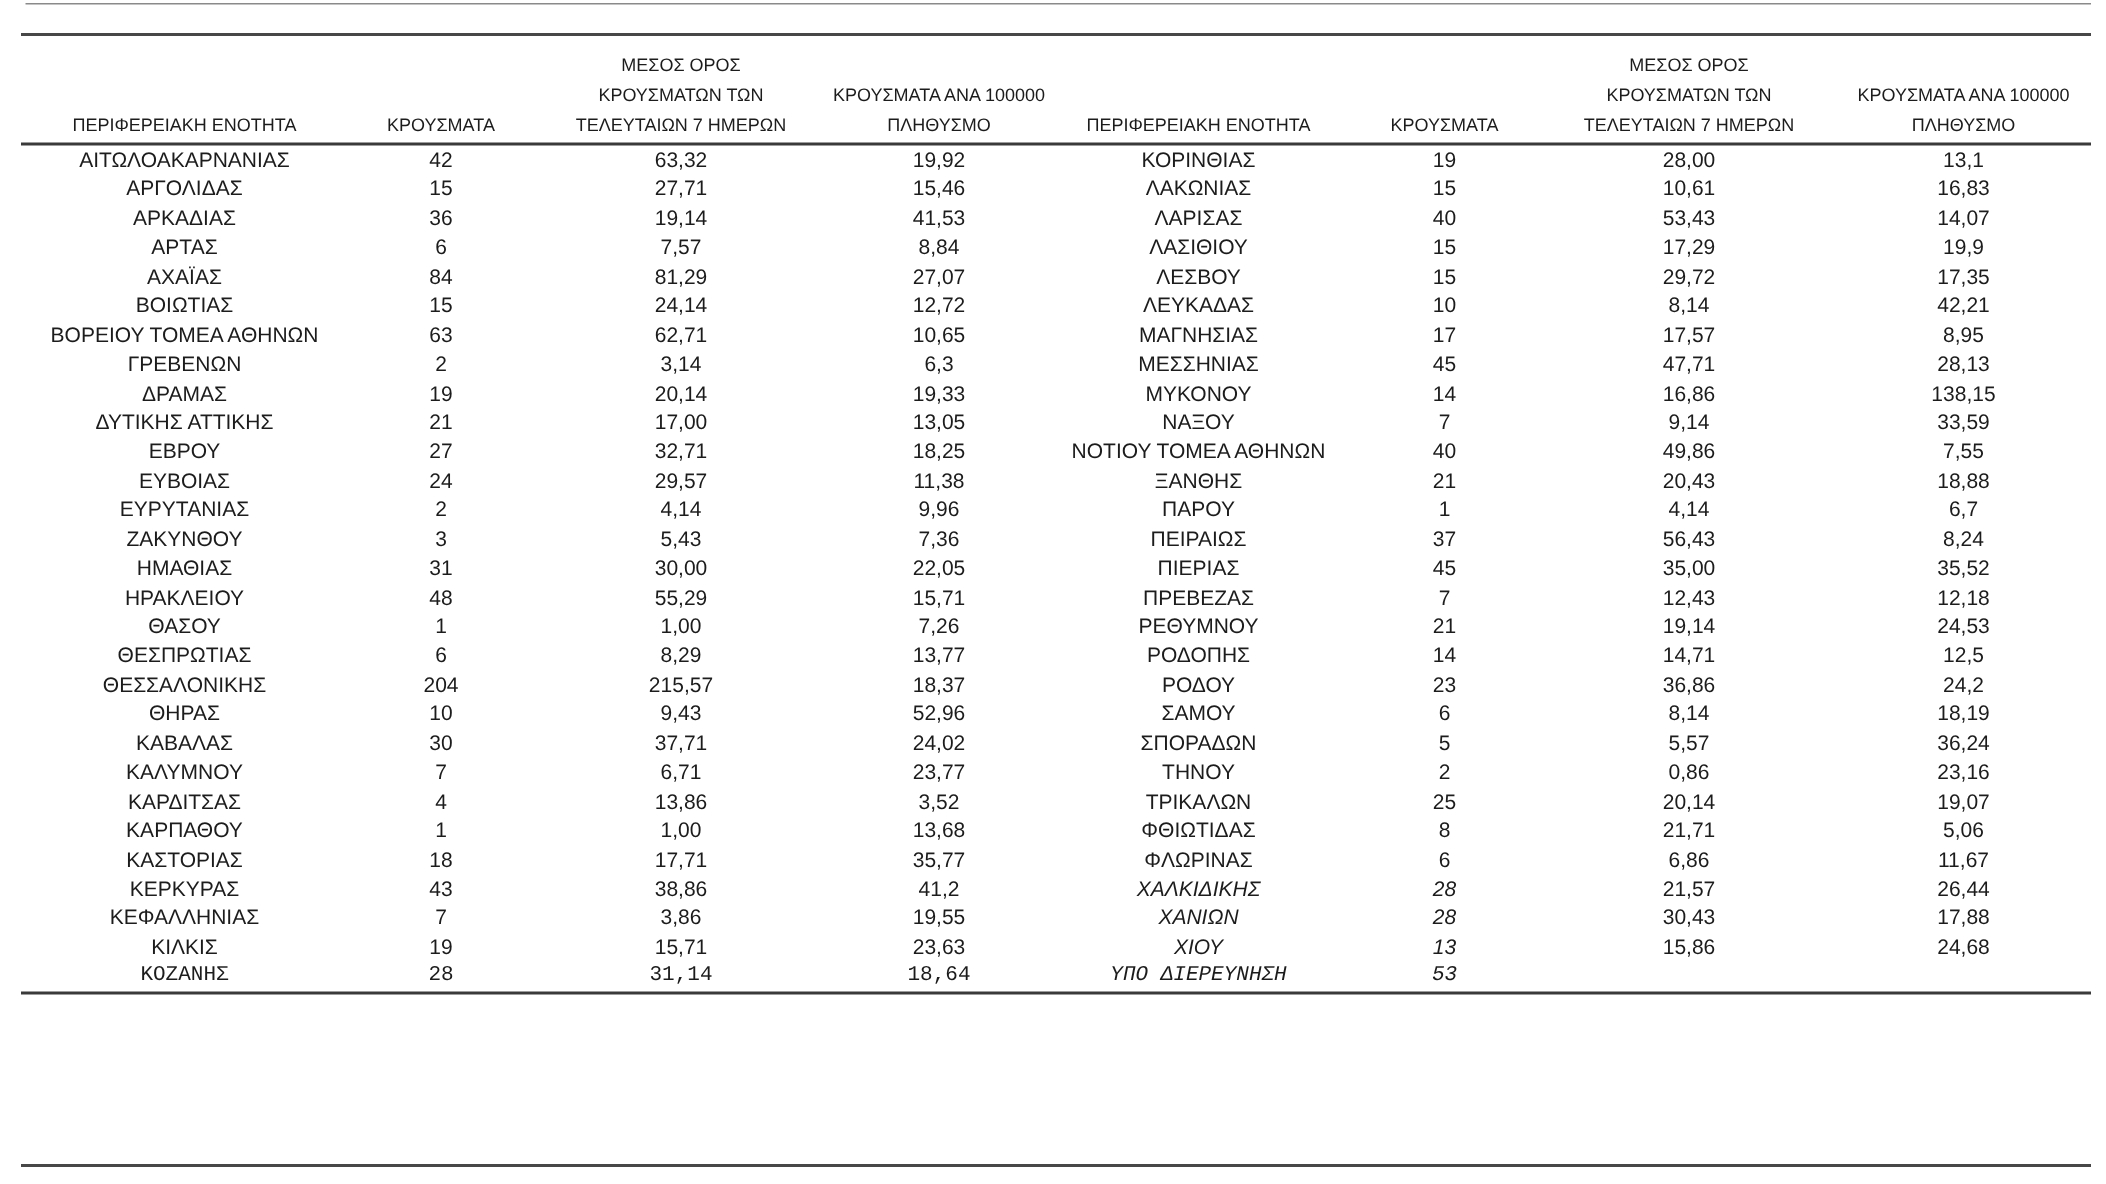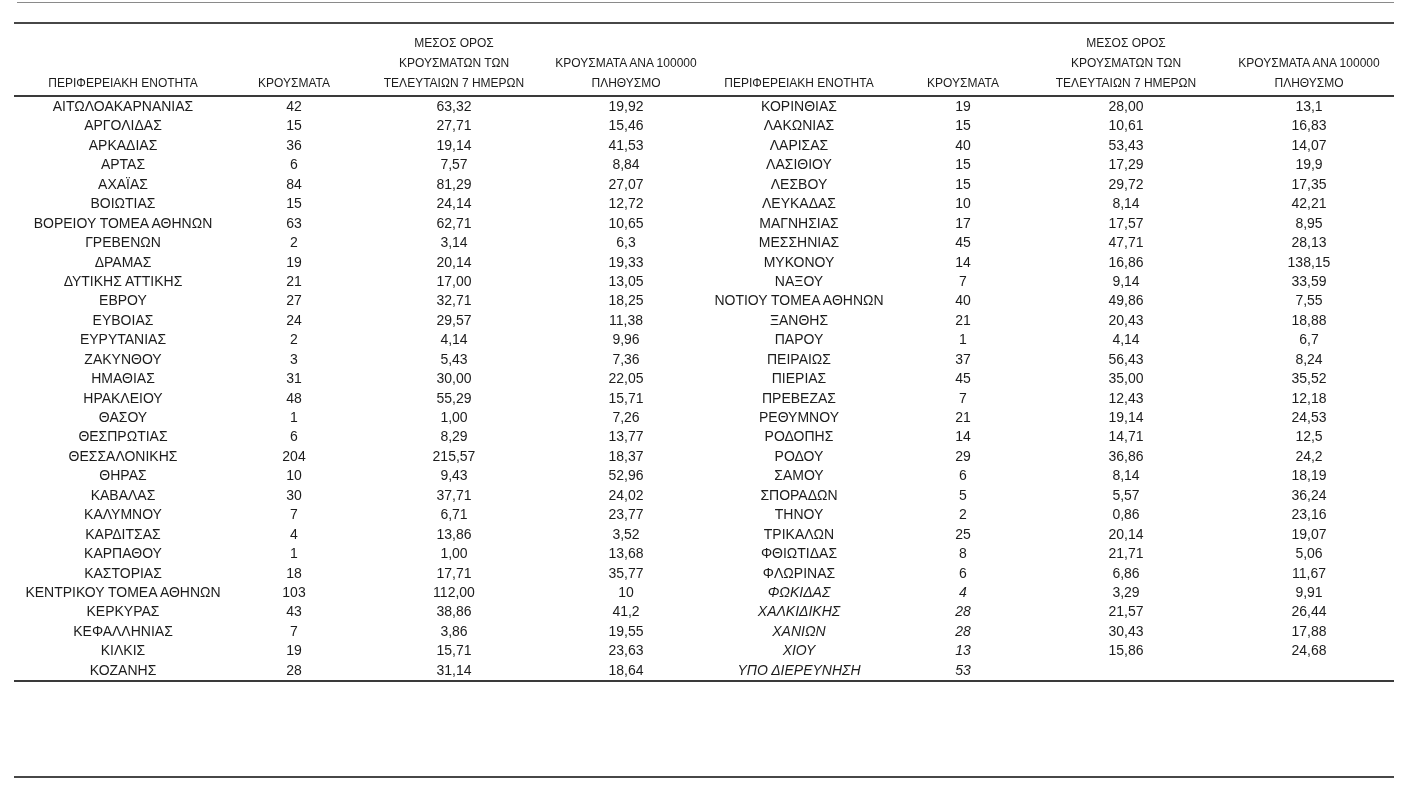--- a/index.html
+++ b/index.html
@@ -23,21 +23,21 @@
   }
   .hdr {
     display:block; width:max-content; max-width:none;
     margin-left:50%; transform:translateX(-50%);
     text-align:center; white-space:pre-line;
   }
   .cases-table td {
     text-align:center; font-size:14px; height:19.44px; line-height:19.44px;
     padding:0; white-space:nowrap; overflow:visible;
   }
-  .cases-table tbody tr:last-child td { border-bottom:2px solid #3a3a3a; }
+  .cases-table tbody tr:last-child td { border-bottom:2px solid #3a3a3a;font-family:Liberation Mono, monospace; }
   td.em { font-style:italic; }
 </style>
 </head>
 <body>
 
 <div class="page">
   <div class="rule rule-top-thin"></div>
   <div class="rule rule-top-thick"></div>
 
   <table class="cases-table">
@@ -265,21 +265,21 @@
           <td>14</td>
           <td>14,71</td>
           <td>12,5</td>
         </tr>
         <tr>
           <td>ΘΕΣΣΑΛΟΝΙΚΗΣ</td>
           <td>204</td>
           <td>215,57</td>
           <td>18,37</td>
           <td>ΡΟΔΟΥ</td>
-          <td>29</td>
+          <td>23</td>
           <td>36,86</td>
           <td>24,2</td>
         </tr>
         <tr>
           <td>ΘΗΡΑΣ</td>
           <td>10</td>
           <td>9,43</td>
           <td>52,96</td>
           <td>ΣΑΜΟΥ</td>
           <td>6</td>
@@ -330,30 +330,20 @@
           <td>ΚΑΣΤΟΡΙΑΣ</td>
           <td>18</td>
           <td>17,71</td>
           <td>35,77</td>
           <td>ΦΛΩΡΙΝΑΣ</td>
           <td>6</td>
           <td>6,86</td>
           <td>11,67</td>
         </tr>
         <tr>
-          <td>ΚΕΝΤΡΙΚΟΥ ΤΟΜΕΑ ΑΘΗΝΩΝ</td>
-          <td>103</td>
-          <td>112,00</td>
-          <td>10</td>
-          <td class="em">ΦΩΚΙΔΑΣ</td>
-          <td class="em">4</td>
-          <td>3,29</td>
-          <td>9,91</td>
-        </tr>
-        <tr>
           <td>ΚΕΡΚΥΡΑΣ</td>
           <td>43</td>
           <td>38,86</td>
           <td>41,2</td>
           <td class="em">ΧΑΛΚΙΔΙΚΗΣ</td>
           <td class="em">28</td>
           <td>21,57</td>
           <td>26,44</td>
         </tr>
         <tr>

